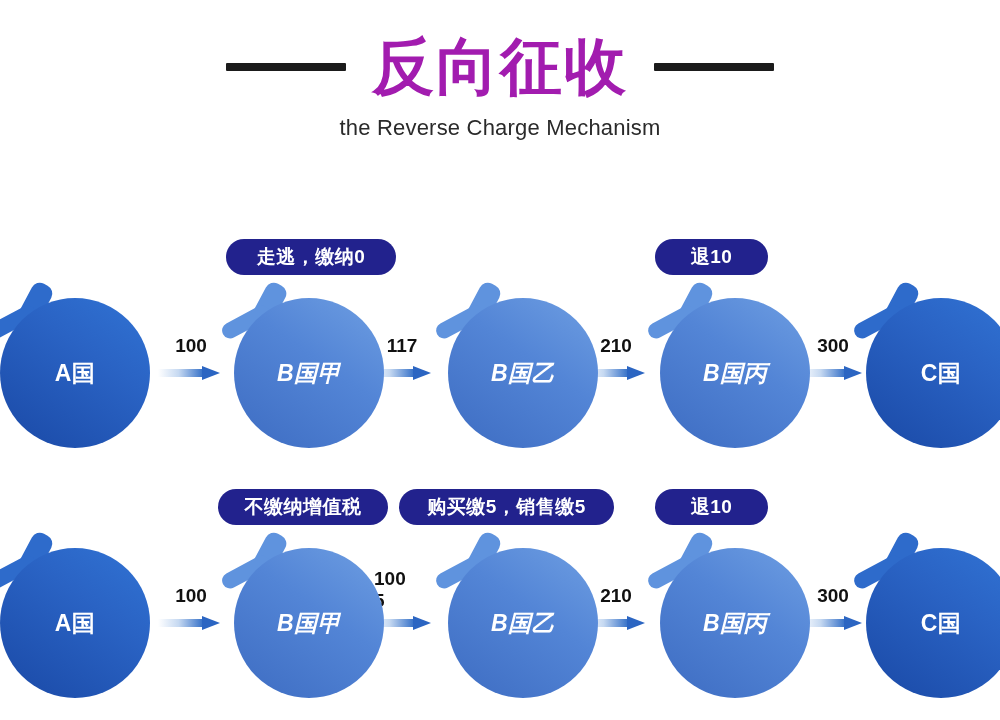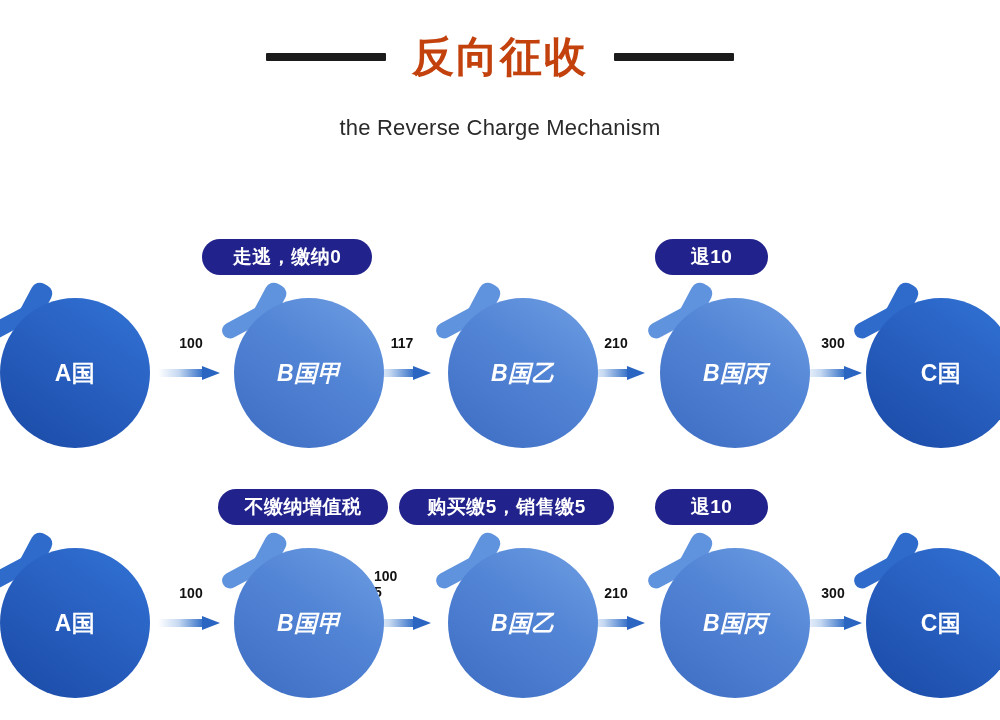--- a/index.html
+++ b/index.html
@@ -31,23 +31,23 @@
     justify-content: center;
     gap: 26px;
   }
   .title-rule {
     width: 120px;
     height: 8px;
     background: #1b1b1b;
     border-radius: 1px;
   }
   .title-text {
-    font-size: 42px;
-    font-weight: bold;
-    color: #c2410c;
+    font-size: 62px;
+    font-weight: bold;
+    color: #a21caf;
     letter-spacing: 2px;
     line-height: 1;
     white-space: nowrap;
   }
   .subtitle {
     position: absolute;
     top: 115px; left: 0;
     width: 1000px;
     text-align: center;
     font-size: 22px;
@@ -155,21 +155,21 @@
     position: absolute;
     left: 44px;
     top: 0;
     width: 0; height: 0;
     border-top: 7px solid transparent;
     border-bottom: 7px solid transparent;
     border-left: 18px solid #2b65c2;
   }
   .arrow-label {
     position: absolute;
-    font-size: 14px;
+    font-size: 19px;
     font-weight: bold;
     color: #111111;
     white-space: nowrap;
     line-height: 1.15;
   }
   .arrow-label.center { text-align: center; }
   .arrow-label.left  { text-align: left; }
 </style>
 </head>
 <body>
@@ -177,21 +177,21 @@
 <div class="header">
   <div class="title-row">
     <div class="title-rule"></div>
     <div class="title-text">反向征收</div>
     <div class="title-rule"></div>
   </div>
   <div class="subtitle">the Reverse Charge Mechanism</div>
 </div>
 
 <div class="flow-row" id="row-1">
-    <div class="badge" style="left: 202px; width: 170px; top: 14px;">走逃，缴纳0</div>
+    <div class="badge" style="left: 226px; width: 170px; top: 14px;">走逃，缴纳0</div>
     <div class="badge" style="left: 655px; width: 113px; top: 14px;">退10</div>
     <div class="node dark" style="left: 0px; top: 73px;">
       <div class="leaf leaf-a"></div>
       <div class="leaf leaf-b"></div>
       <div class="ball">A国</div>
     </div>
     <div class="node light" style="left: 234px; top: 73px;">
       <div class="leaf leaf-a"></div>
       <div class="leaf leaf-b"></div>
       <div class="ball">B国甲</div>

